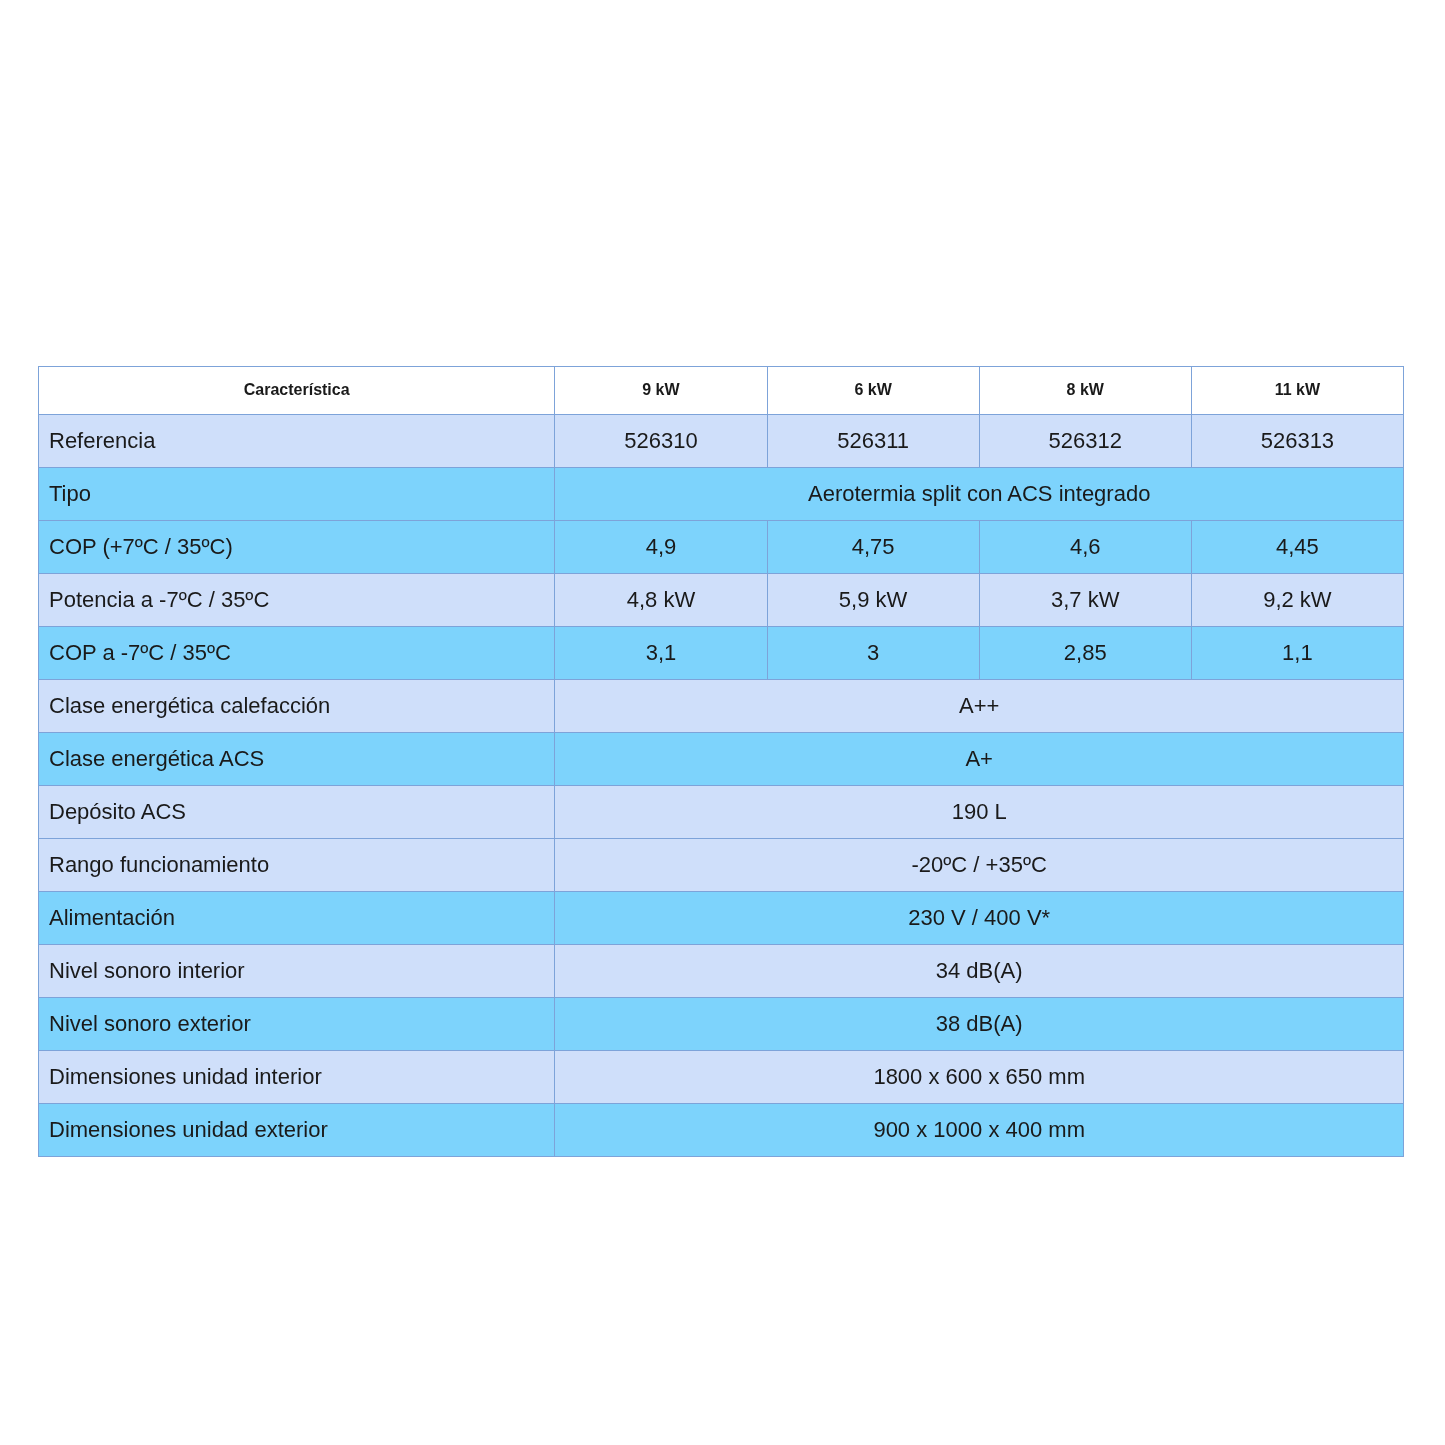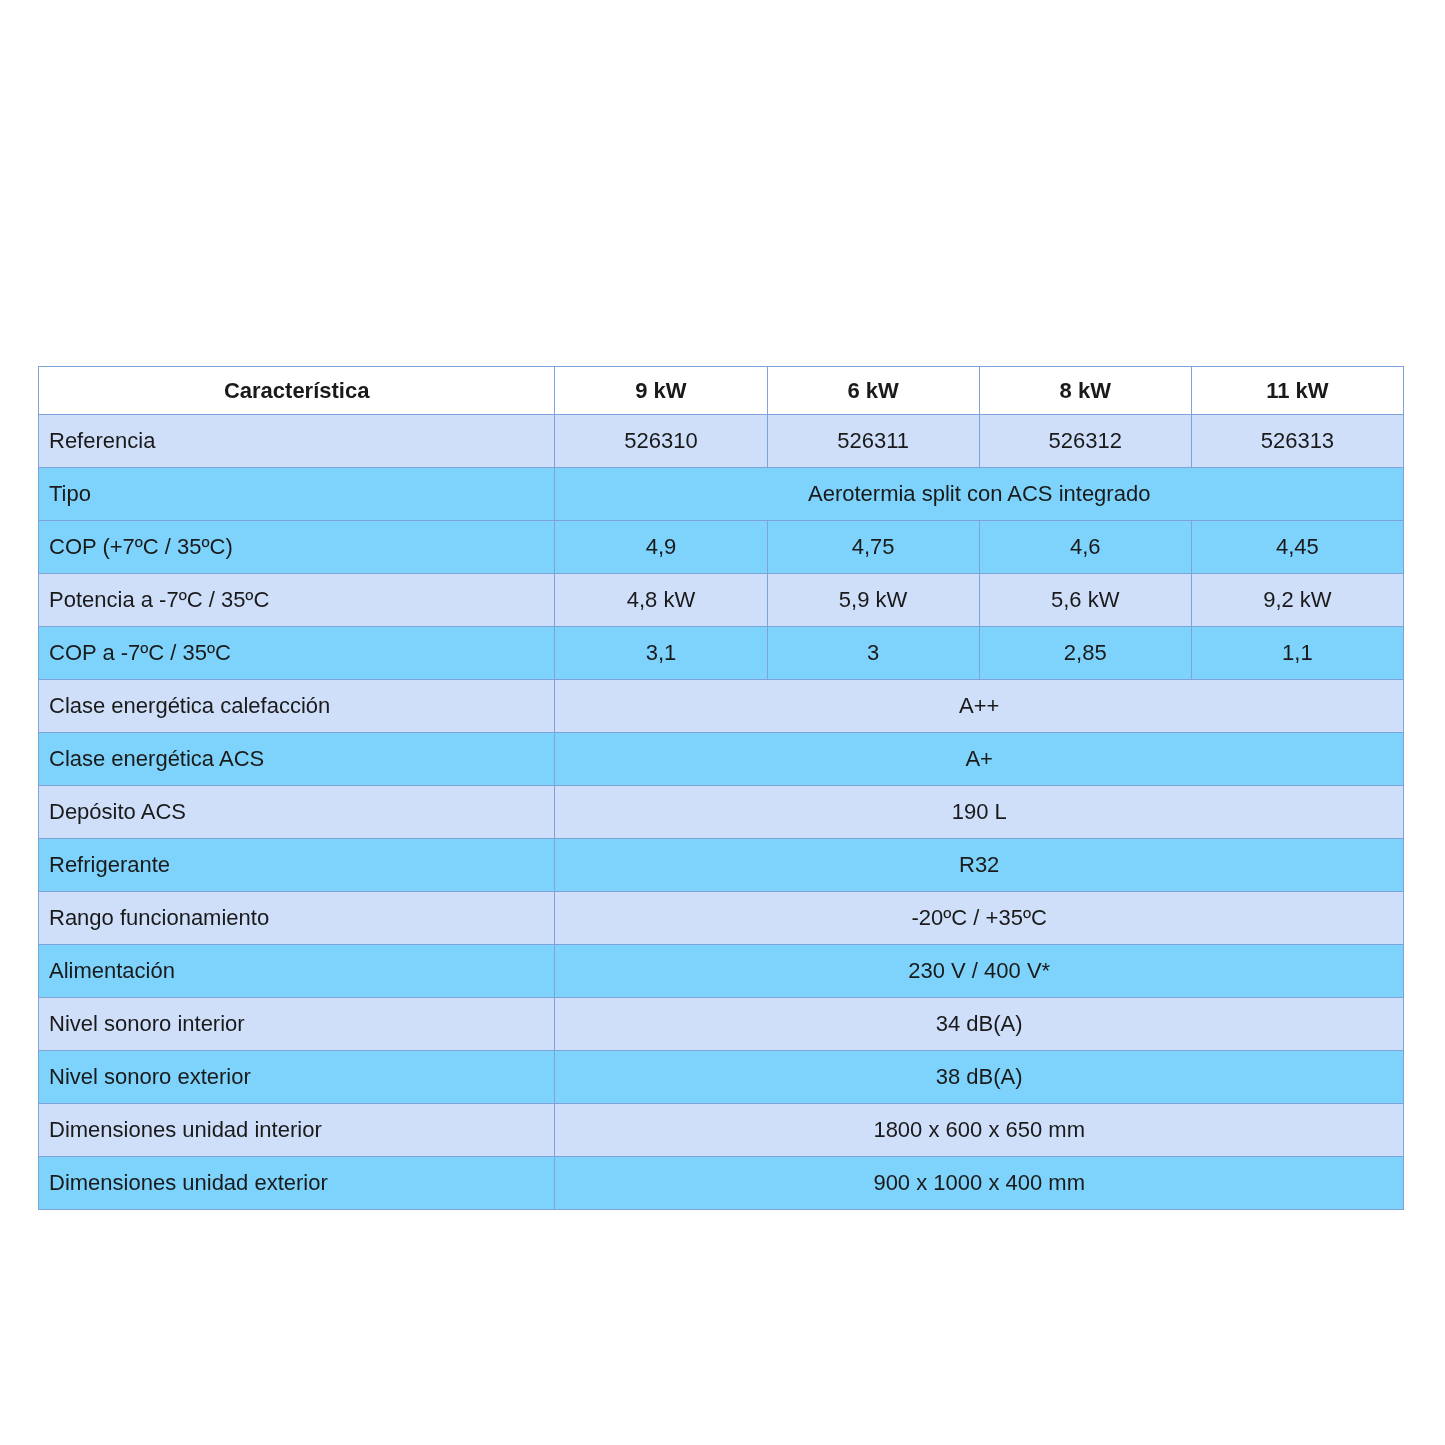--- a/index.html
+++ b/index.html
@@ -50,21 +50,21 @@
     background: #cfdffa;
   }
   tr.row-plain td {
     background: #7dd3fc;
   }
 
   tr.header-row th {
     background: #ffffff;
     font-weight: bold;
     text-align: center;
-    font-size: 22px;
+    font-size: 16px;
     height: 48px;
   }
   tr.header-row th.feature-head {
     text-align: center;
   }
 
   td.feature {
     text-align: left;
     white-space: nowrap;
     overflow: hidden;
@@ -114,45 +114,41 @@
           <td class="feature">COP (+7ºC / 35ºC)</td>
           <td class="val">4,9</td>
           <td class="val">4,75</td>
           <td class="val">4,6</td>
           <td class="val">4,45</td>
         </tr>
         <tr class="row-alt">
           <td class="feature">Potencia a -7ºC / 35ºC</td>
           <td class="val">4,8 kW</td>
           <td class="val">5,9 kW</td>
-          <td class="val">5,6 kW</td>
+          <td class="val">3,7 kW</td>
           <td class="val">9,2 kW</td>
         </tr>
         <tr class="row-plain">
           <td class="feature">COP a -7ºC / 35ºC</td>
           <td class="val">3,1</td>
           <td class="val">3</td>
           <td class="val">2,85</td>
           <td class="val">1,1</td>
         </tr>
         <tr class="row-alt">
           <td class="feature">Clase energética calefacción</td>
           <td class="span-val" colspan="4">A++</td>
         </tr>
         <tr class="row-plain">
           <td class="feature">Clase energética ACS</td>
           <td class="span-val" colspan="4">A+</td>
         </tr>
         <tr class="row-alt">
           <td class="feature">Depósito ACS</td>
           <td class="span-val" colspan="4">190 L</td>
-        </tr>
-        <tr class="row-plain">
-          <td class="feature">Refrigerante</td>
-          <td class="span-val" colspan="4">R32</td>
         </tr>
         <tr class="row-alt">
           <td class="feature">Rango funcionamiento</td>
           <td class="span-val" colspan="4">-20ºC / +35ºC</td>
         </tr>
         <tr class="row-plain">
           <td class="feature">Alimentación</td>
           <td class="span-val" colspan="4">230 V / 400 V*</td>
         </tr>
         <tr class="row-alt">

